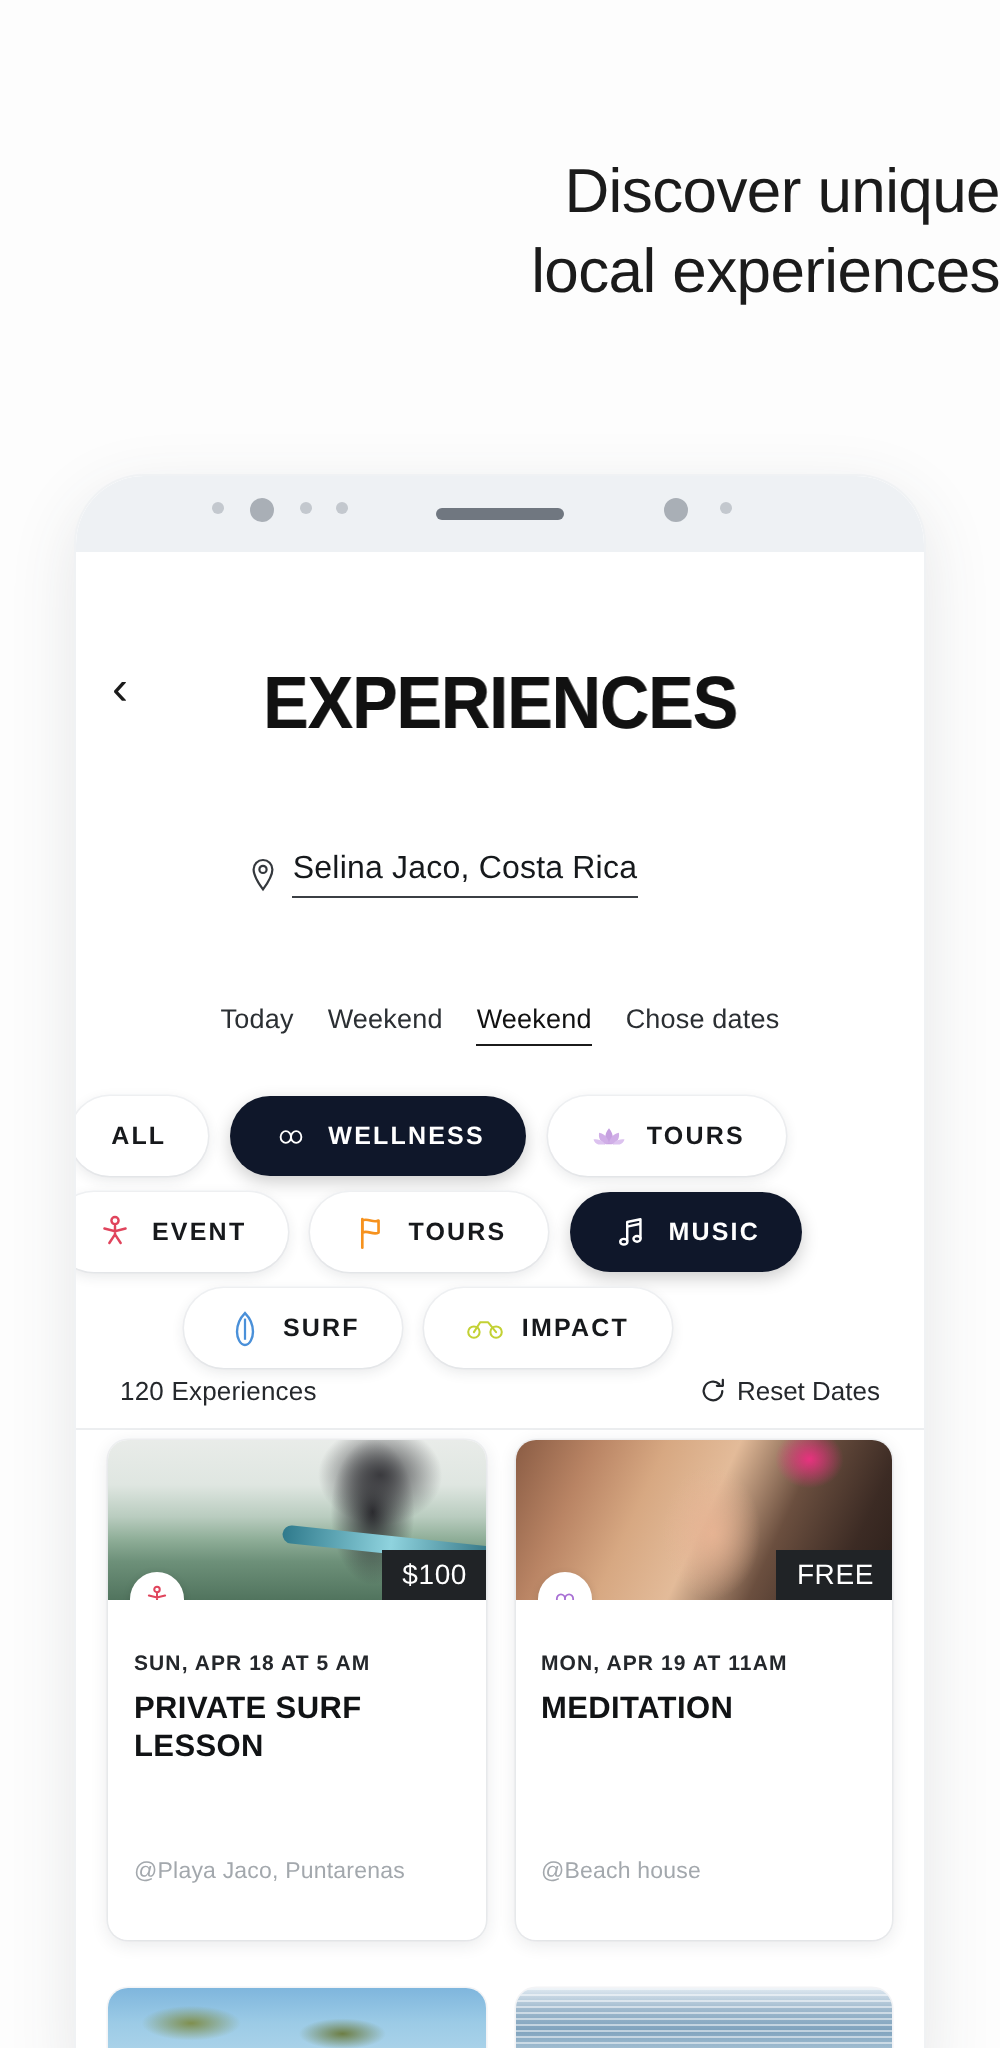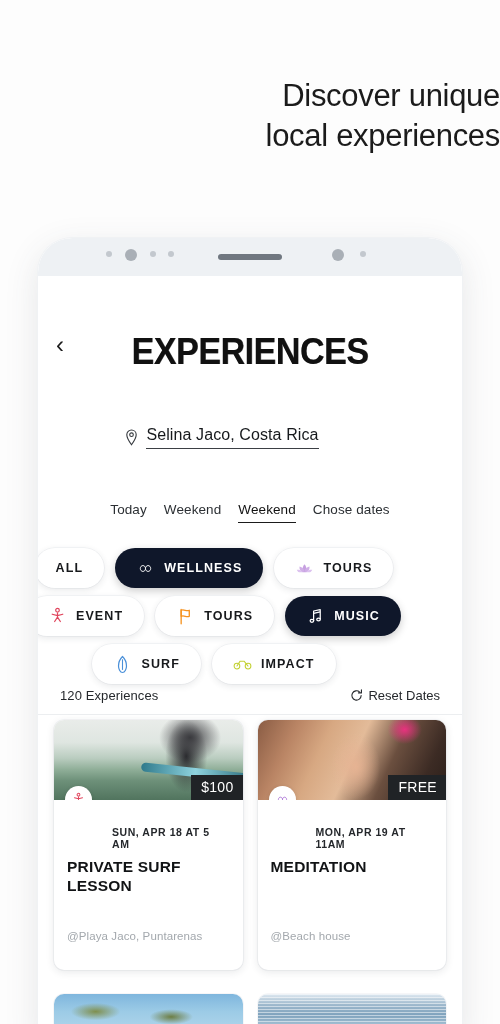--- a/index.html
+++ b/index.html
@@ -161,21 +161,21 @@
     padding:4px 9px 5px 10px;
   }
   .badge-cat {
     position:absolute; left:11px; bottom:-13px;
     width:27px; height:27px; border-radius:50%;
     background:#ffffff; display:flex; align-items:center; justify-content:center;
     box-shadow:0 1px 4px rgba(0,0,0,.12);
   }
   .card-body { padding:26px 13px 0 13px; }
   .card-date {
-    font-size:10.5px; font-weight:700; letter-spacing:.55px; color:#24272b;margin-left:45px;
+    font-size:10.5px; font-weight:700; letter-spacing:.55px; color:#24272b;
   }
   .card-title {
     margin-top:7px; font-size:15.5px; font-weight:700;
     letter-spacing:.2px; color:#111315; line-height:19px;
   }
   .card-loc {
     position:absolute; left:13px; bottom:28px;
     font-size:11.5px; color:#a3a8ad; letter-spacing:.1px;
   }
   

